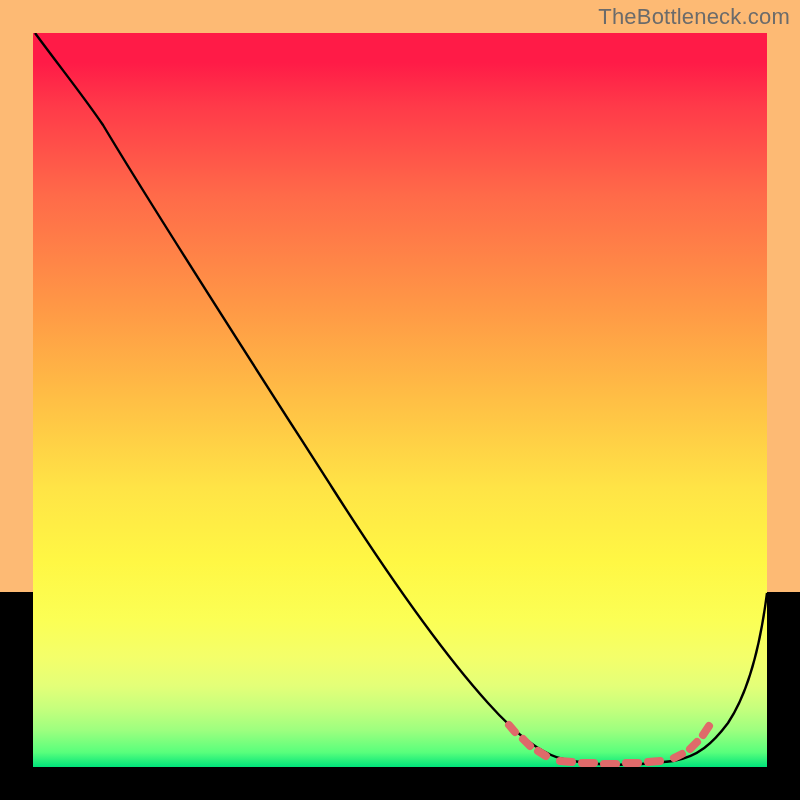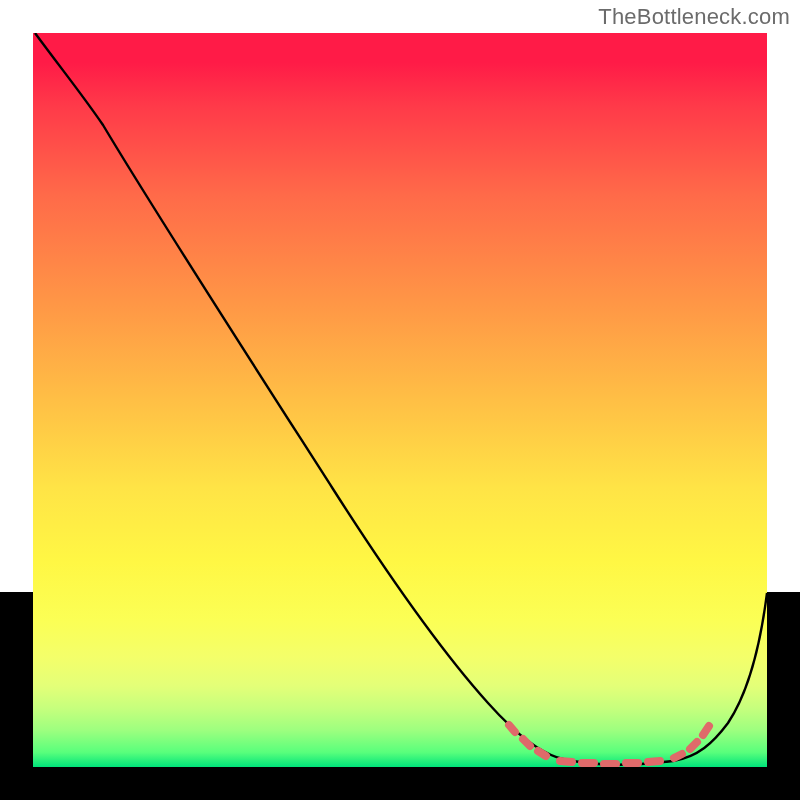--- a/index.html
+++ b/index.html
@@ -7,21 +7,21 @@
     padding: 0;
     width: 800px;
     height: 800px;
     background: #000;
     overflow: hidden;
   }
   .frame {
     position: relative;
     width: 800px;
     height: 592px;
-    background: #ffffff;
+    background: #fdba74;
   }
   .watermark {
     position: absolute;
     top: 4px;
     right: 10px;
     font-family: Arial, Helvetica, sans-serif;
     font-size: 22px;
     color: #6b6b6b;
     letter-spacing: 0.2px;
     font-weight: 500;

